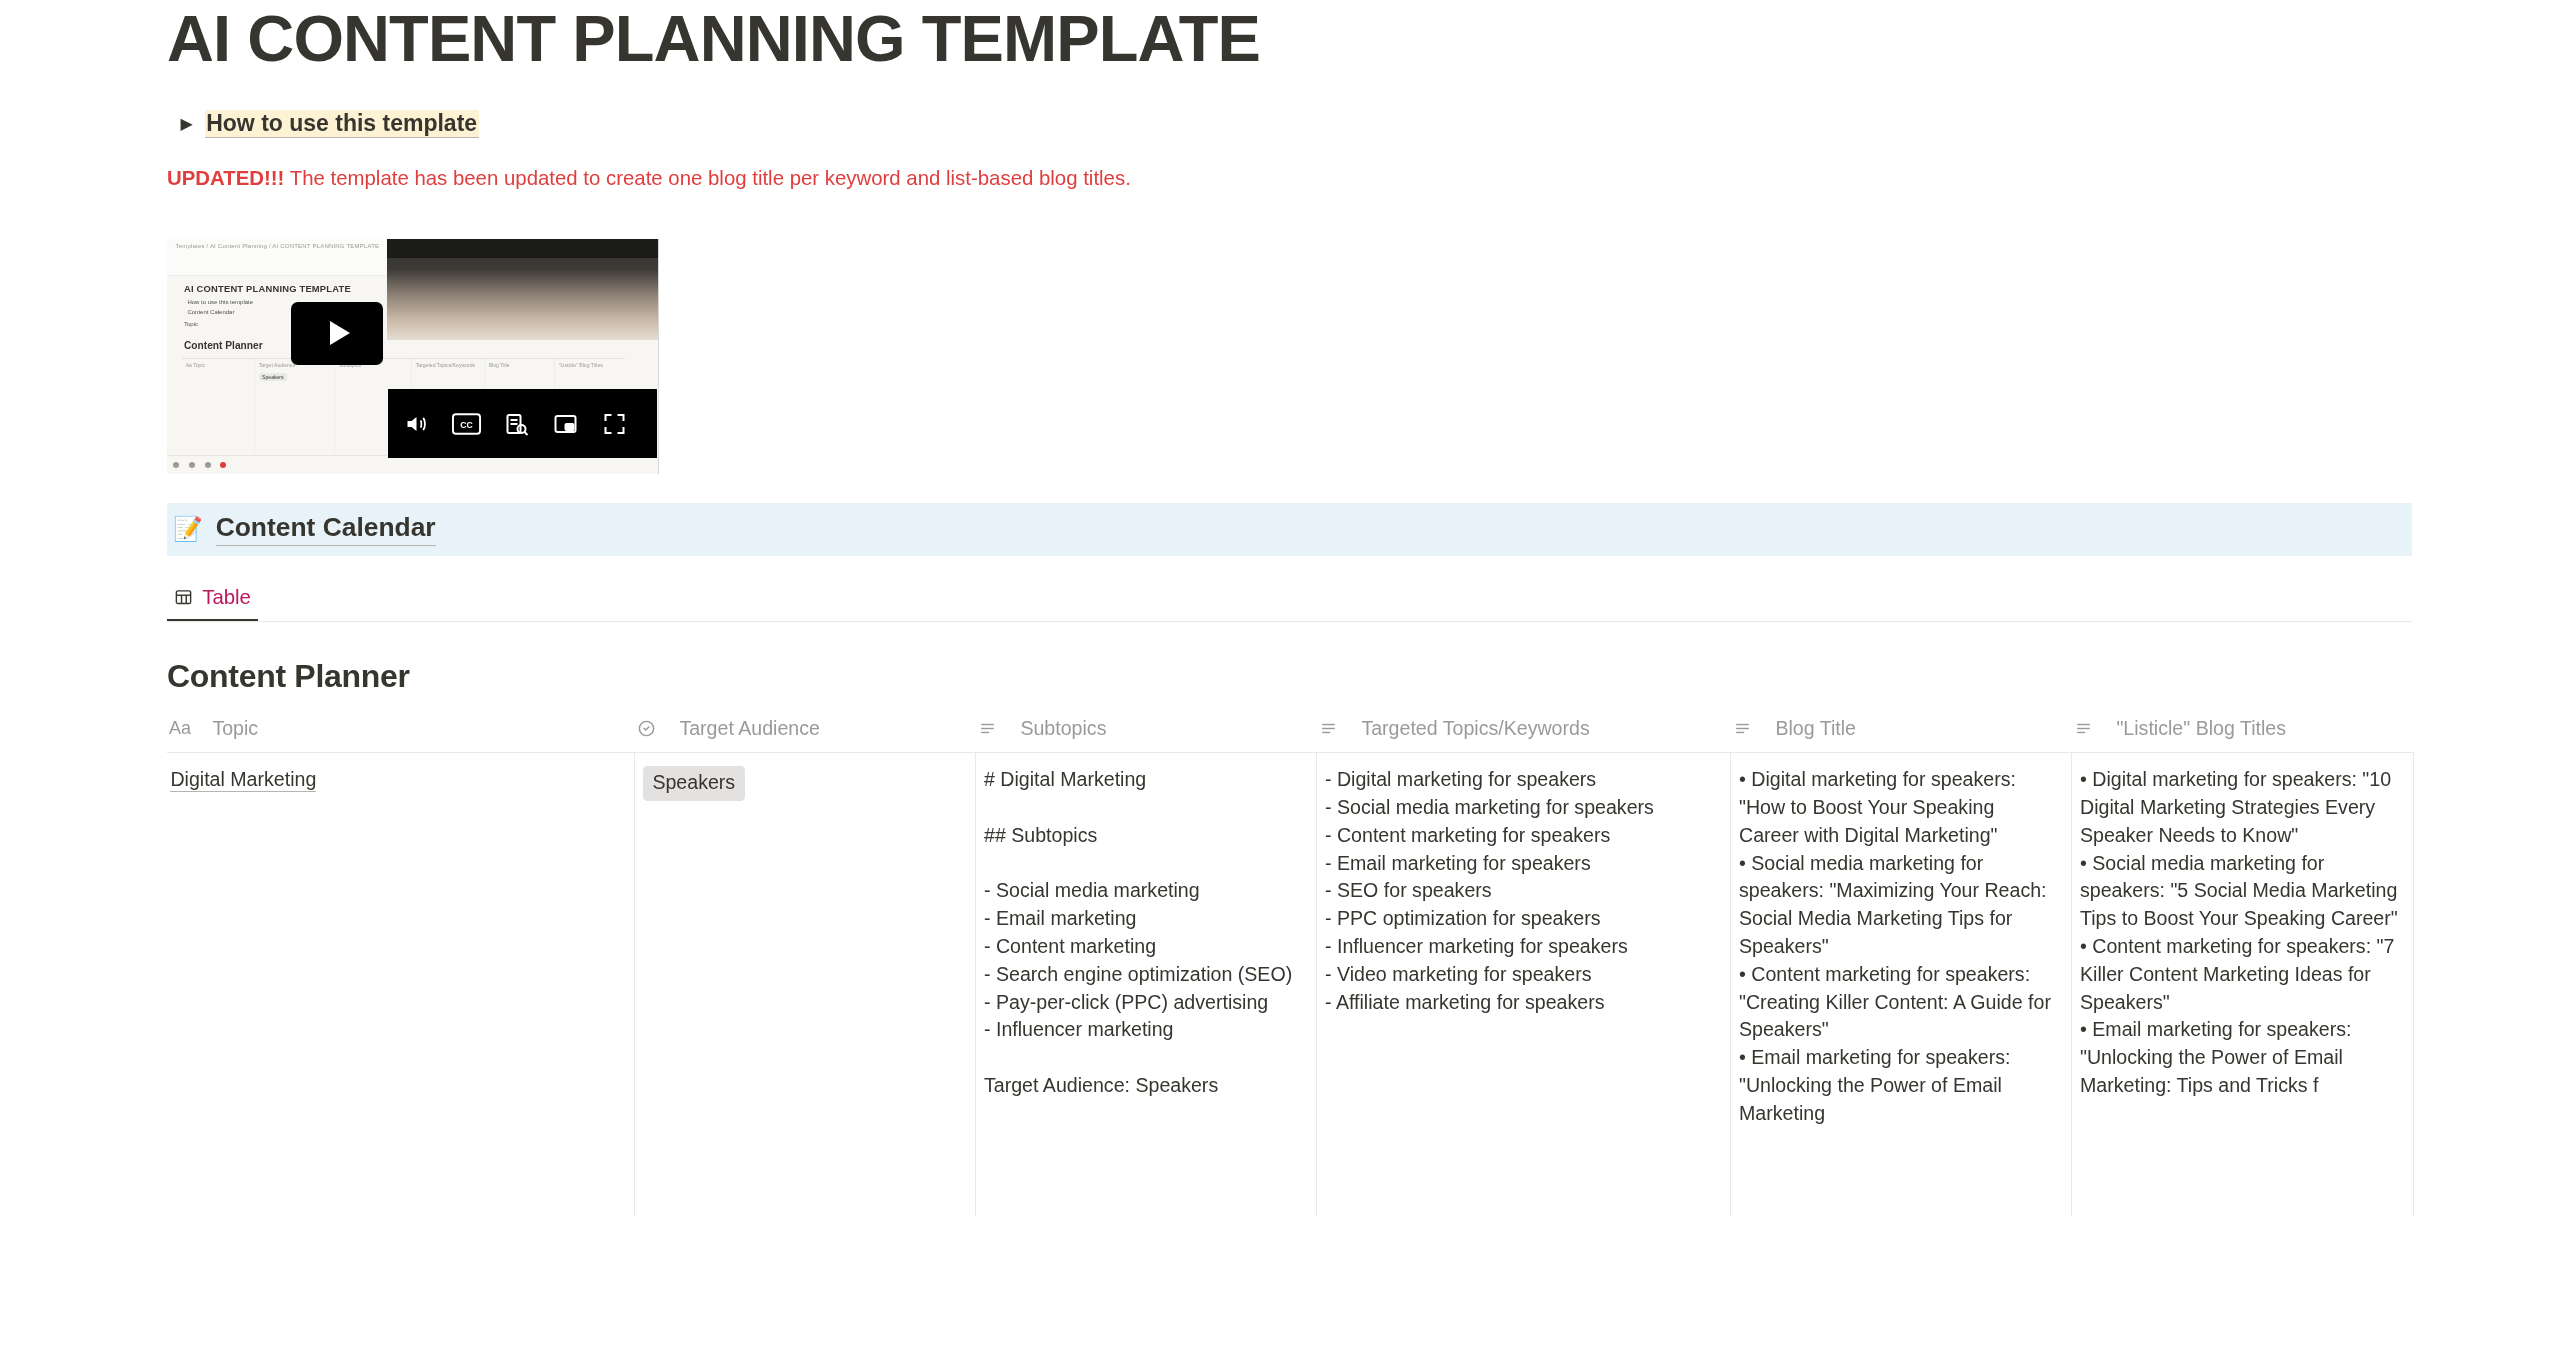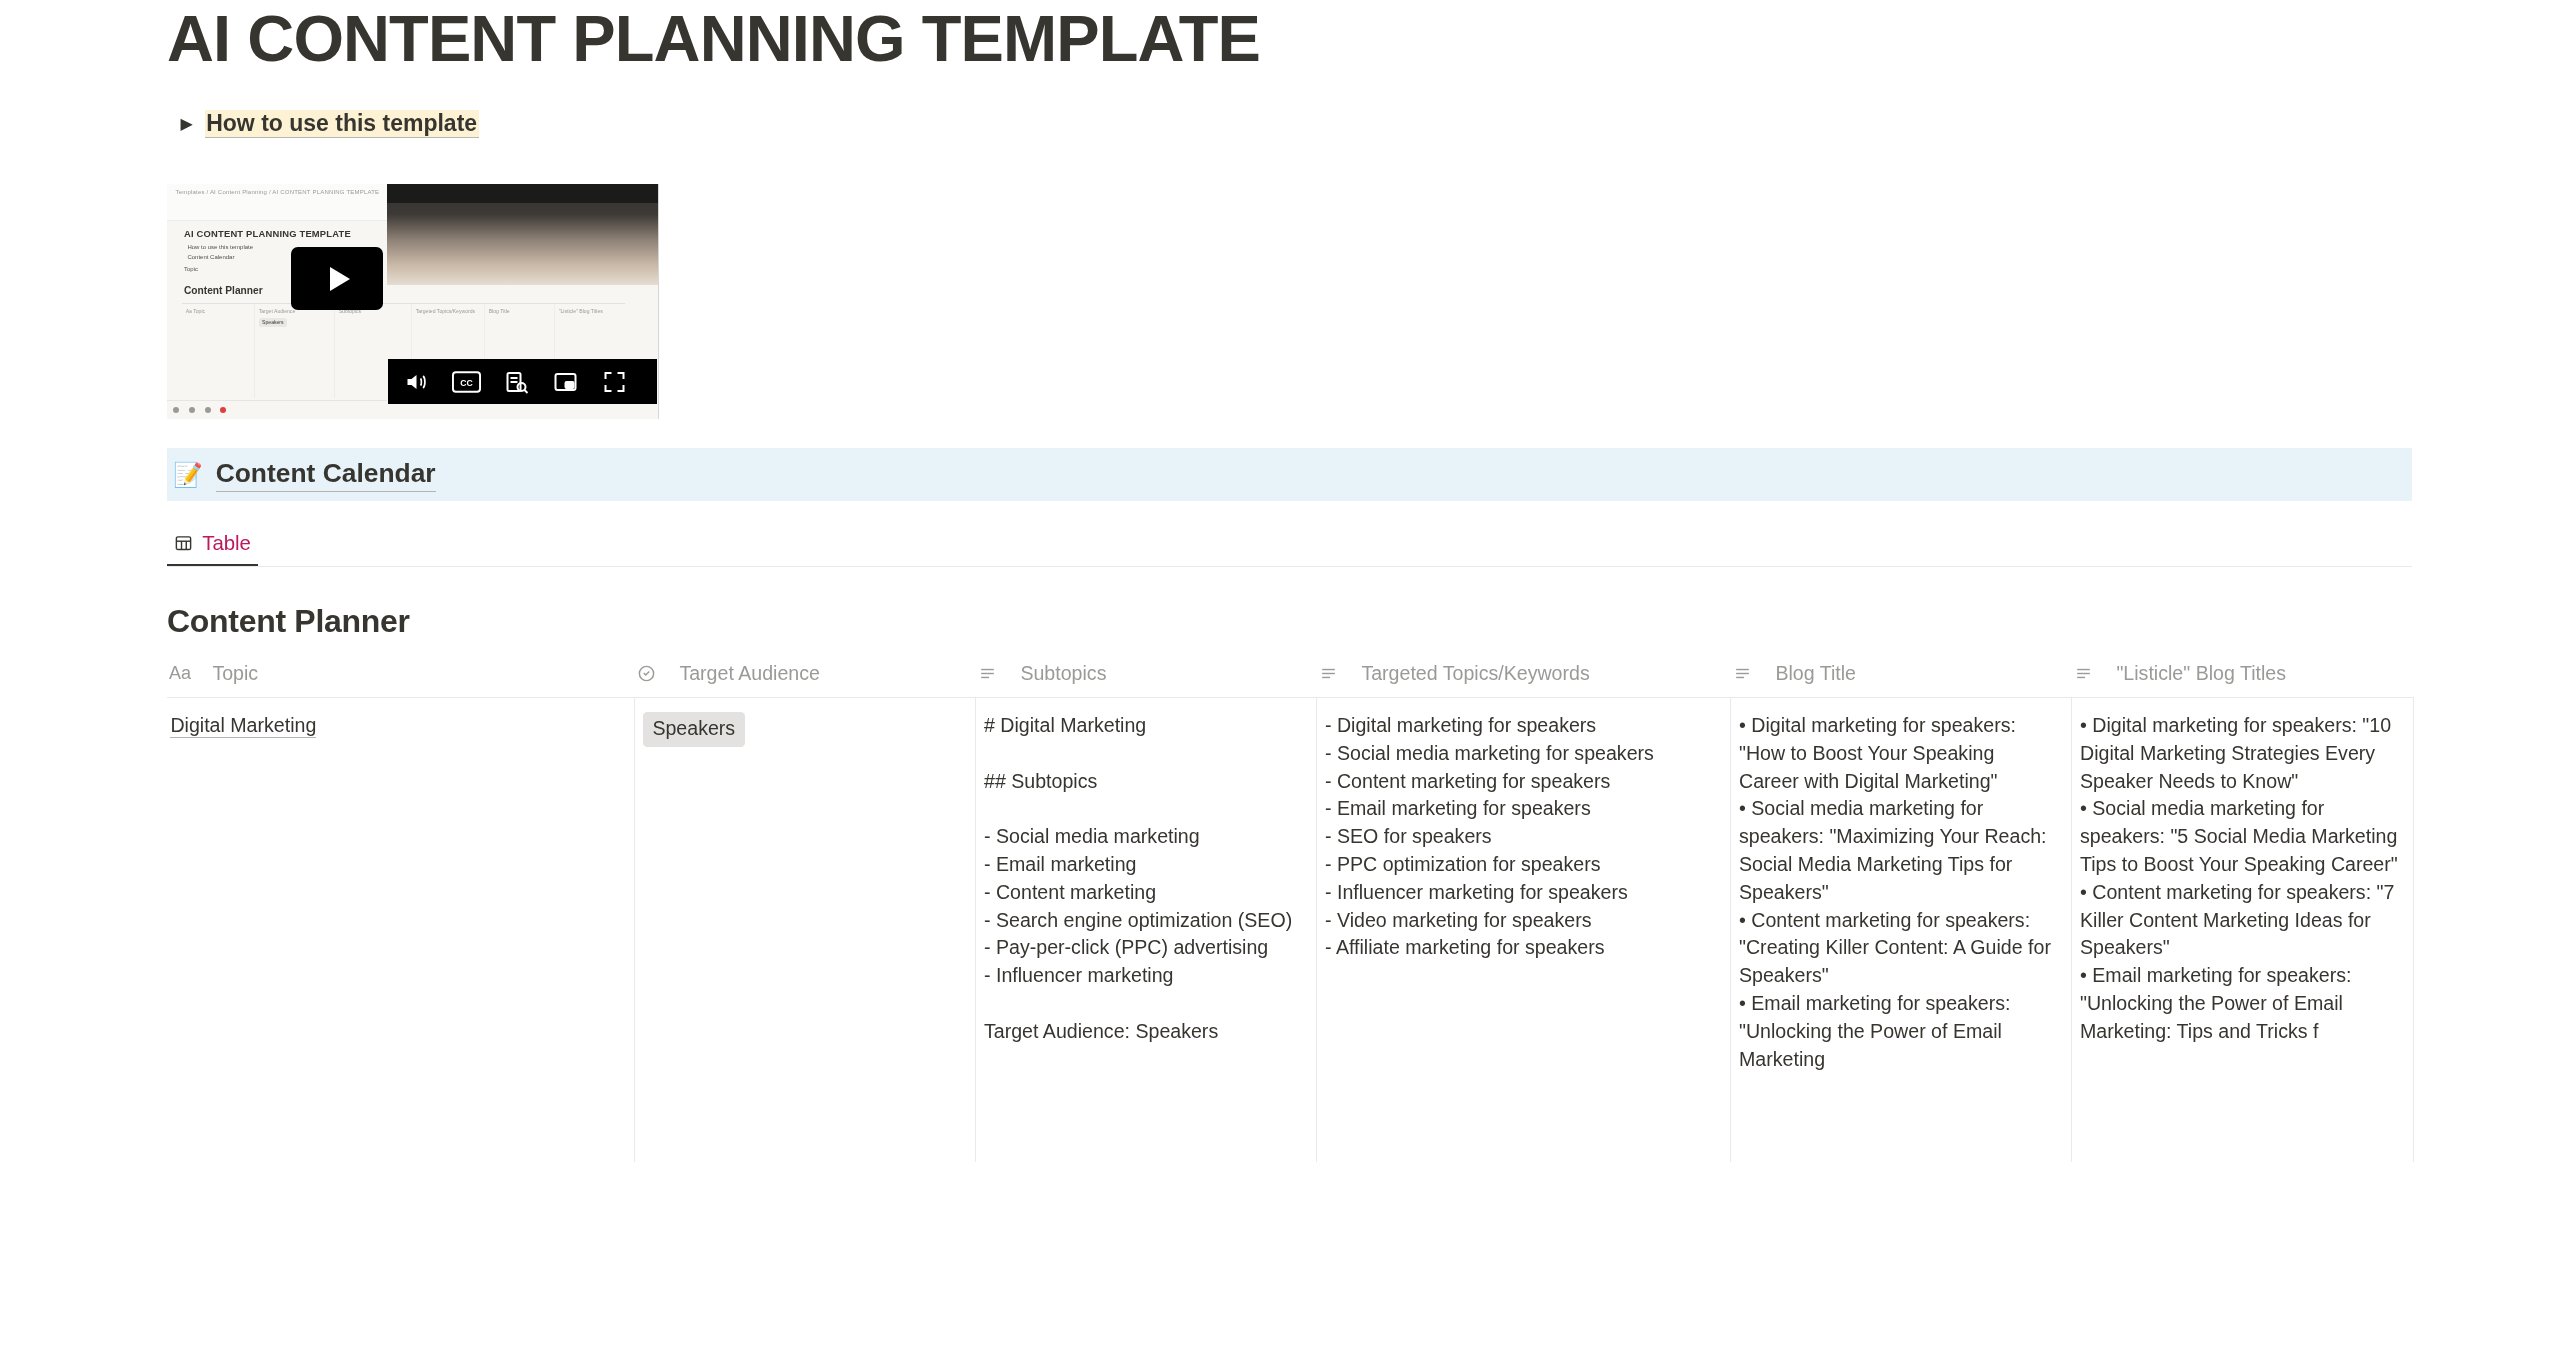--- a/index.html
+++ b/index.html
@@ -184,21 +184,21 @@
     width: 0; height: 0;
     border-left: 20.4px solid #ffffff;
     border-top: 12.8px solid transparent;
     border-bottom: 12.8px solid transparent;
     margin-left: 5.1px;
   }
   .video-controls {
     position: absolute;
     left: 221px;
     bottom: 15.3px;
-    height: 45px;
+    height: 69px;
     width: 269px;
     background: #000000;
     display: flex;
     align-items: center;
     gap: 22px;
     padding-left: 15.3px;
   }
   .vc-icon {
     color: #ffffff;
     display: flex;
@@ -336,20 +336,23 @@
 <div class="page">
   <div class="content-wrap">
 
     <h1 class="page-title">AI CONTENT PLANNING TEMPLATE</h1>
 
     <div class="toggle-row">
       <span class="toggle-arrow">▶</span>
       <span class="toggle-label">How to use this template</span>
     </div>
 
+    <div class="updated-line">
+      <span class="bold">UPDATED!!!</span><span> The template has been updated to create one blog title per keyword and list-based blog titles.</span>
+    </div>
 
     <div class="video-block">
       <div class="video-inner">
         <div class="vid-strip">
           <div class="vid-strip-text">Templates / AI Content Planning / AI CONTENT PLANNING TEMPLATE</div>
         </div>
         <div class="vid-photo">
             <div class="dark"></div>
           </div>
         <div class="vid-doc-title">AI CONTENT PLANNING TEMPLATE</div>

